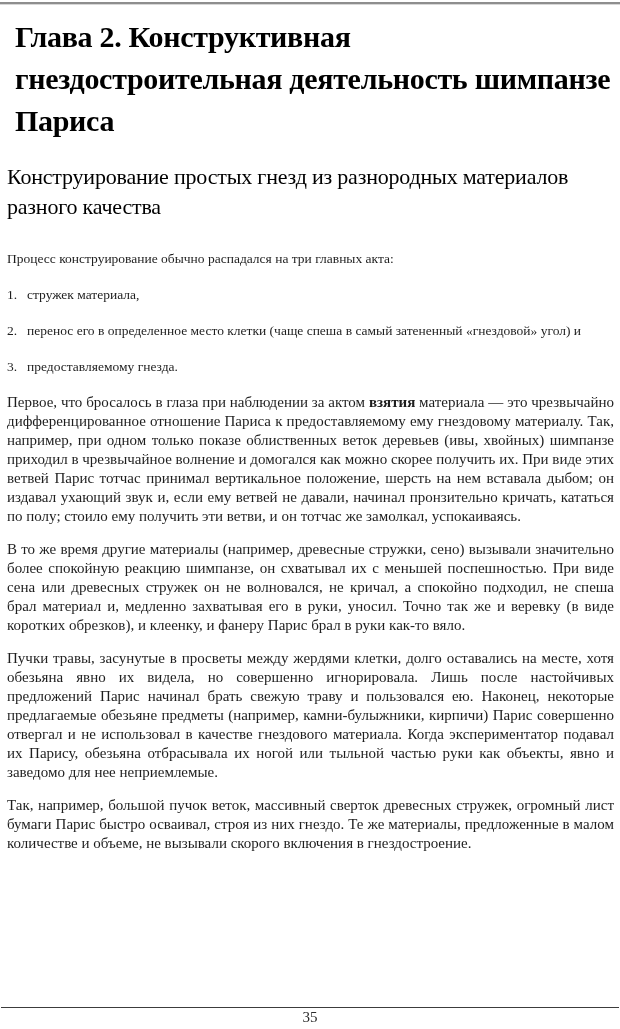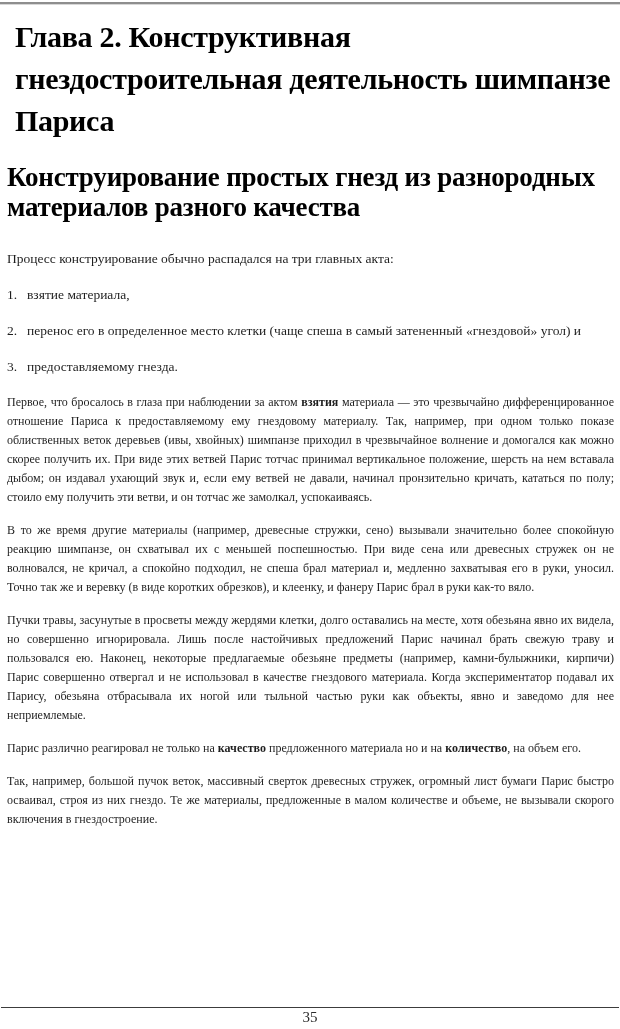--- a/index.html
+++ b/index.html
@@ -38,23 +38,23 @@
     margin:12px 0 0 8px;
     color:var(--heading);
     font-size:30px;
     line-height:42px;
     font-weight:bold;
     letter-spacing:-0.3px;
   }
   h2.section{
     margin:20px 0 0 0;
     color:var(--heading);
-    font-size:27px;
+    font-size:22px;
     line-height:30px;
-    font-weight:bold;
+    font-weight:normal;
     letter-spacing:-0.2px;
   }
   .intro{
     margin:27px 0 0 0;
     font-size:13.5px;
     line-height:19px;
   }
   .acts-list{
     margin:10px 0 0 0;
   }
@@ -62,21 +62,21 @@
     display:flex;
     margin:17px 0;
     font-size:13.5px;
     line-height:19px;
   }
   .acts-list .li .marker{
     flex:0 0 20px;
   }
   .body-paragraphs p{
     margin:14px 0;
-    font-size:12px;
+    font-size:15px;
     line-height:19px;
     text-align:justify;
   }
   .body-paragraphs p b{
     font-weight:bold;
   }
   .footer{
     position:absolute;
     left:0;right:0;
     bottom:0;
@@ -106,37 +106,36 @@
   <div class="content">
     <h1 class="chapter">Глава 2. Конструктивная гнездостроительная деятельность шимпанзе Париса</h1>
 
     <h2 class="section">Конструирование простых гнезд из разнородных материалов разного качества</h2>
 
     <p class="intro">Процесс конструирование обычно распадался на три главных акта:</p>
 
     <div class="acts-list">
         <div class="li">
           <span class="marker">1.</span>
-          <span>взятие материала,</span>
+          <span>стружек материала,</span>
         </div>
         <div class="li">
           <span class="marker">2.</span>
           <span>перенос его в определенное место клетки (чаще спеша в самый затененный «гнездовой» угол) и</span>
         </div>
         <div class="li">
           <span class="marker">3.</span>
           <span>предоставляемому гнезда.</span>
         </div>
       </div>
 
     <div class="body-paragraphs">
         <p><span>Первое, что бросалось в глаза при наблюдении за актом </span><b>взятия</b><span> материала — это чрезвычайно дифференцированное отношение Париса к предоставляемому ему гнездовому материалу. Так, например, при одном только показе облиственных веток деревьев (ивы, хвойных) шимпанзе приходил в чрезвычайное волнение и домогался как можно скорее получить их. При виде этих ветвей Парис тотчас принимал вертикальное положение, шерсть на нем вставала дыбом; он издавал ухающий звук и, если ему ветвей не давали, начинал пронзительно кричать, кататься по полу; стоило ему получить эти ветви, и он тотчас же замолкал, успокаиваясь.</span></p>
         <p><span>В то же время другие материалы (например, древесные стружки, сено) вызывали значительно более спокойную реакцию шимпанзе, он схватывал их с меньшей поспешностью. При виде сена или древесных стружек он не волновался, не кричал, а спокойно подходил, не спеша брал материал и, медленно захватывая его в руки, уносил. Точно так же и веревку (в виде коротких обрезков), и клеенку, и фанеру Парис брал в руки как-то вяло.</span></p>
         <p><span>Пучки травы, засунутые в просветы между жердями клетки, долго оставались на месте, хотя обезьяна явно их видела, но совершенно игнорировала. Лишь после настойчивых предложений Парис начинал брать свежую траву и пользовался ею. Наконец, некоторые предлагаемые обезьяне предметы (например, камни-булыжники, кирпичи) Парис совершенно отвергал и не использовал в качестве гнездового материала. Когда экспериментатор подавал их Парису, обезьяна отбрасывала их ногой или тыльной частью руки как объекты, явно и заведомо для нее неприемлемые.</span></p>
-        <p><span>Парис различно реагировал не только на </span><b>качество</b><span> предложенного материала но и на </span><b>количество</b><span>, на объем его.</span></p>
         <p><span>Так, например, большой пучок веток, массивный сверток древесных стружек, огромный лист бумаги Парис быстро осваивал, строя из них гнездо. Те же материалы, предложенные в малом количестве и объеме, не вызывали скорого включения в гнездостроение.</span></p>
       </div>
   </div>
 
   <div class="footer">
     <div class="bottom-rule"></div>
     <div class="page-number">35</div>
   </div>
 </div>
 

